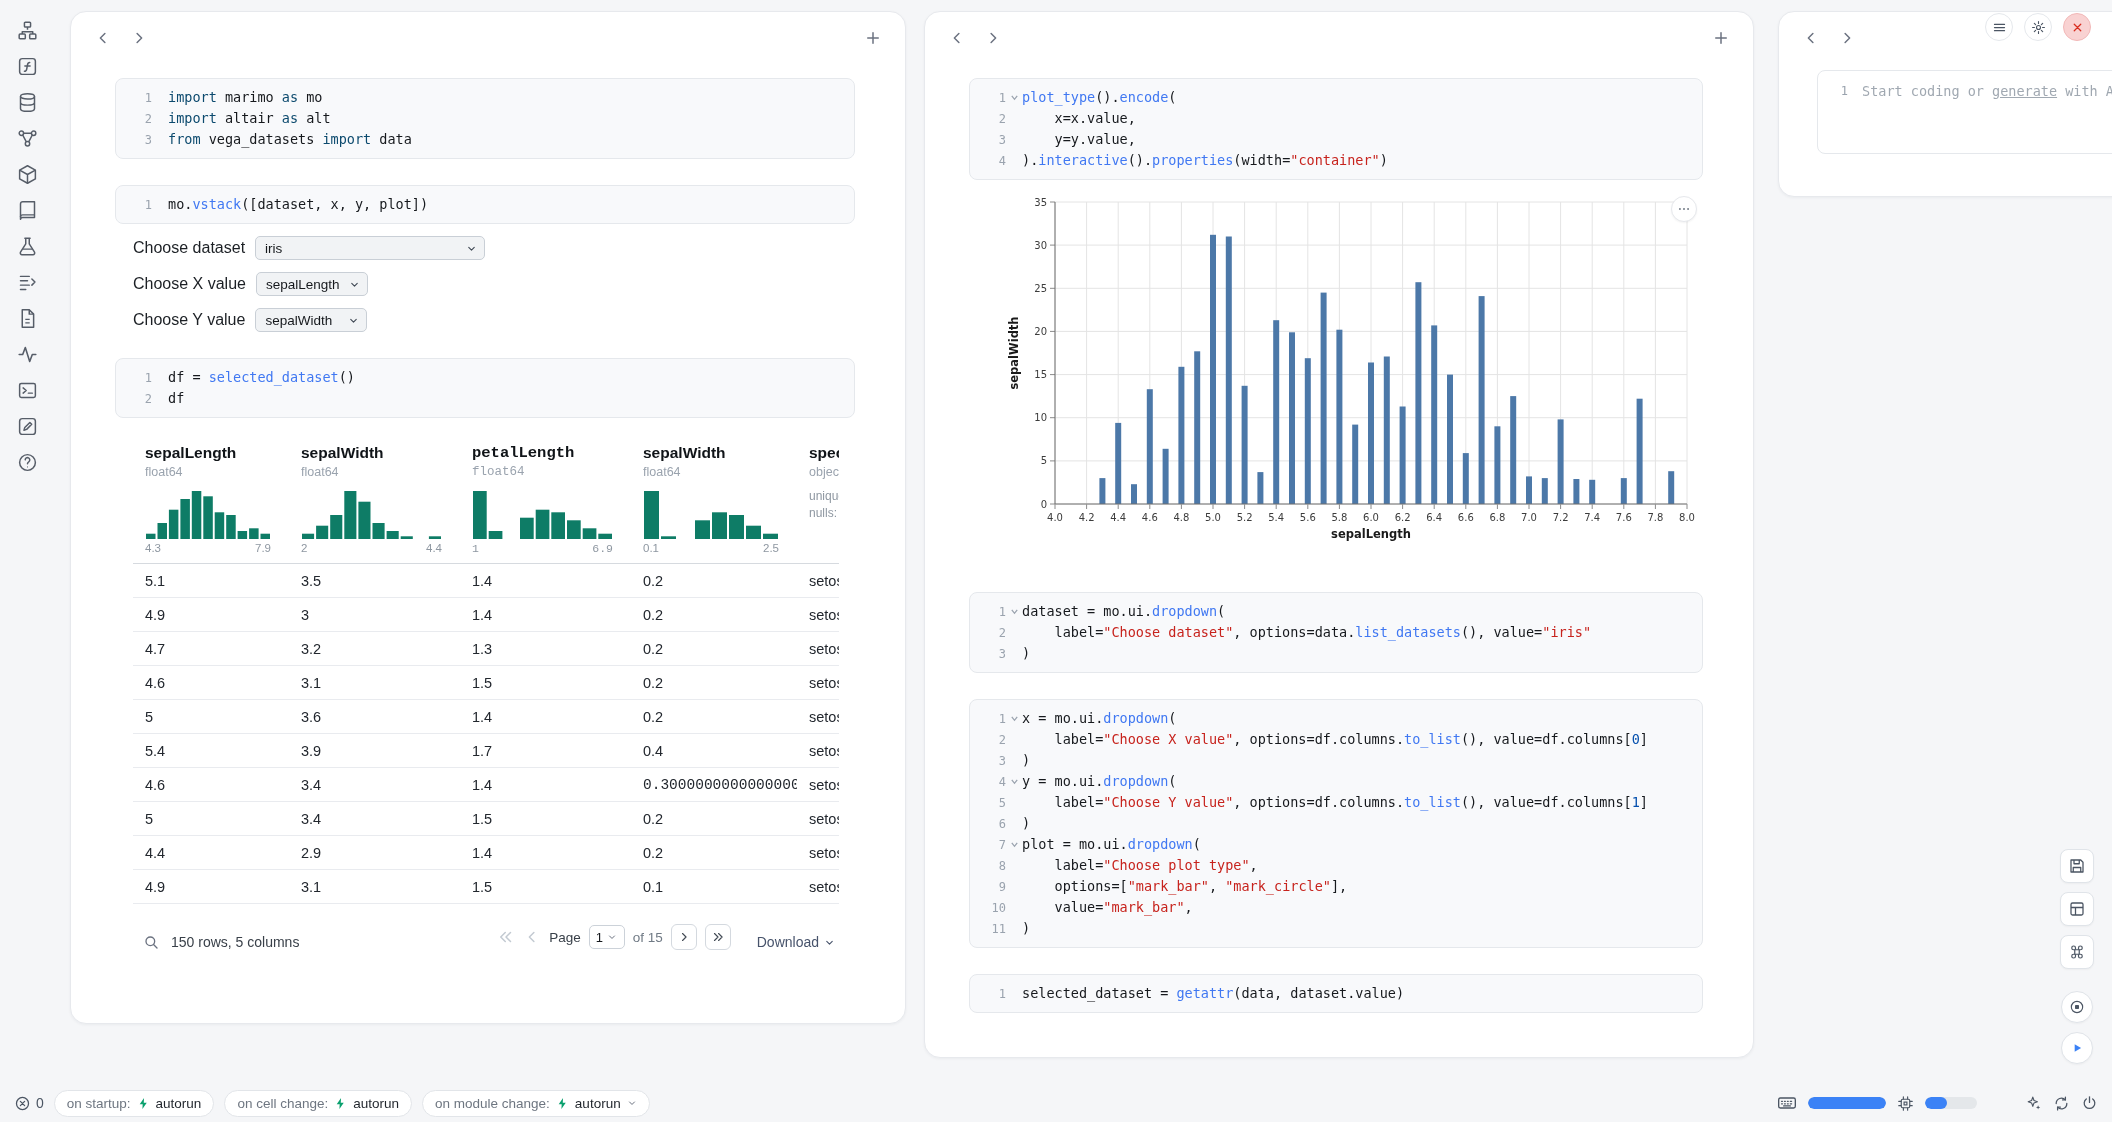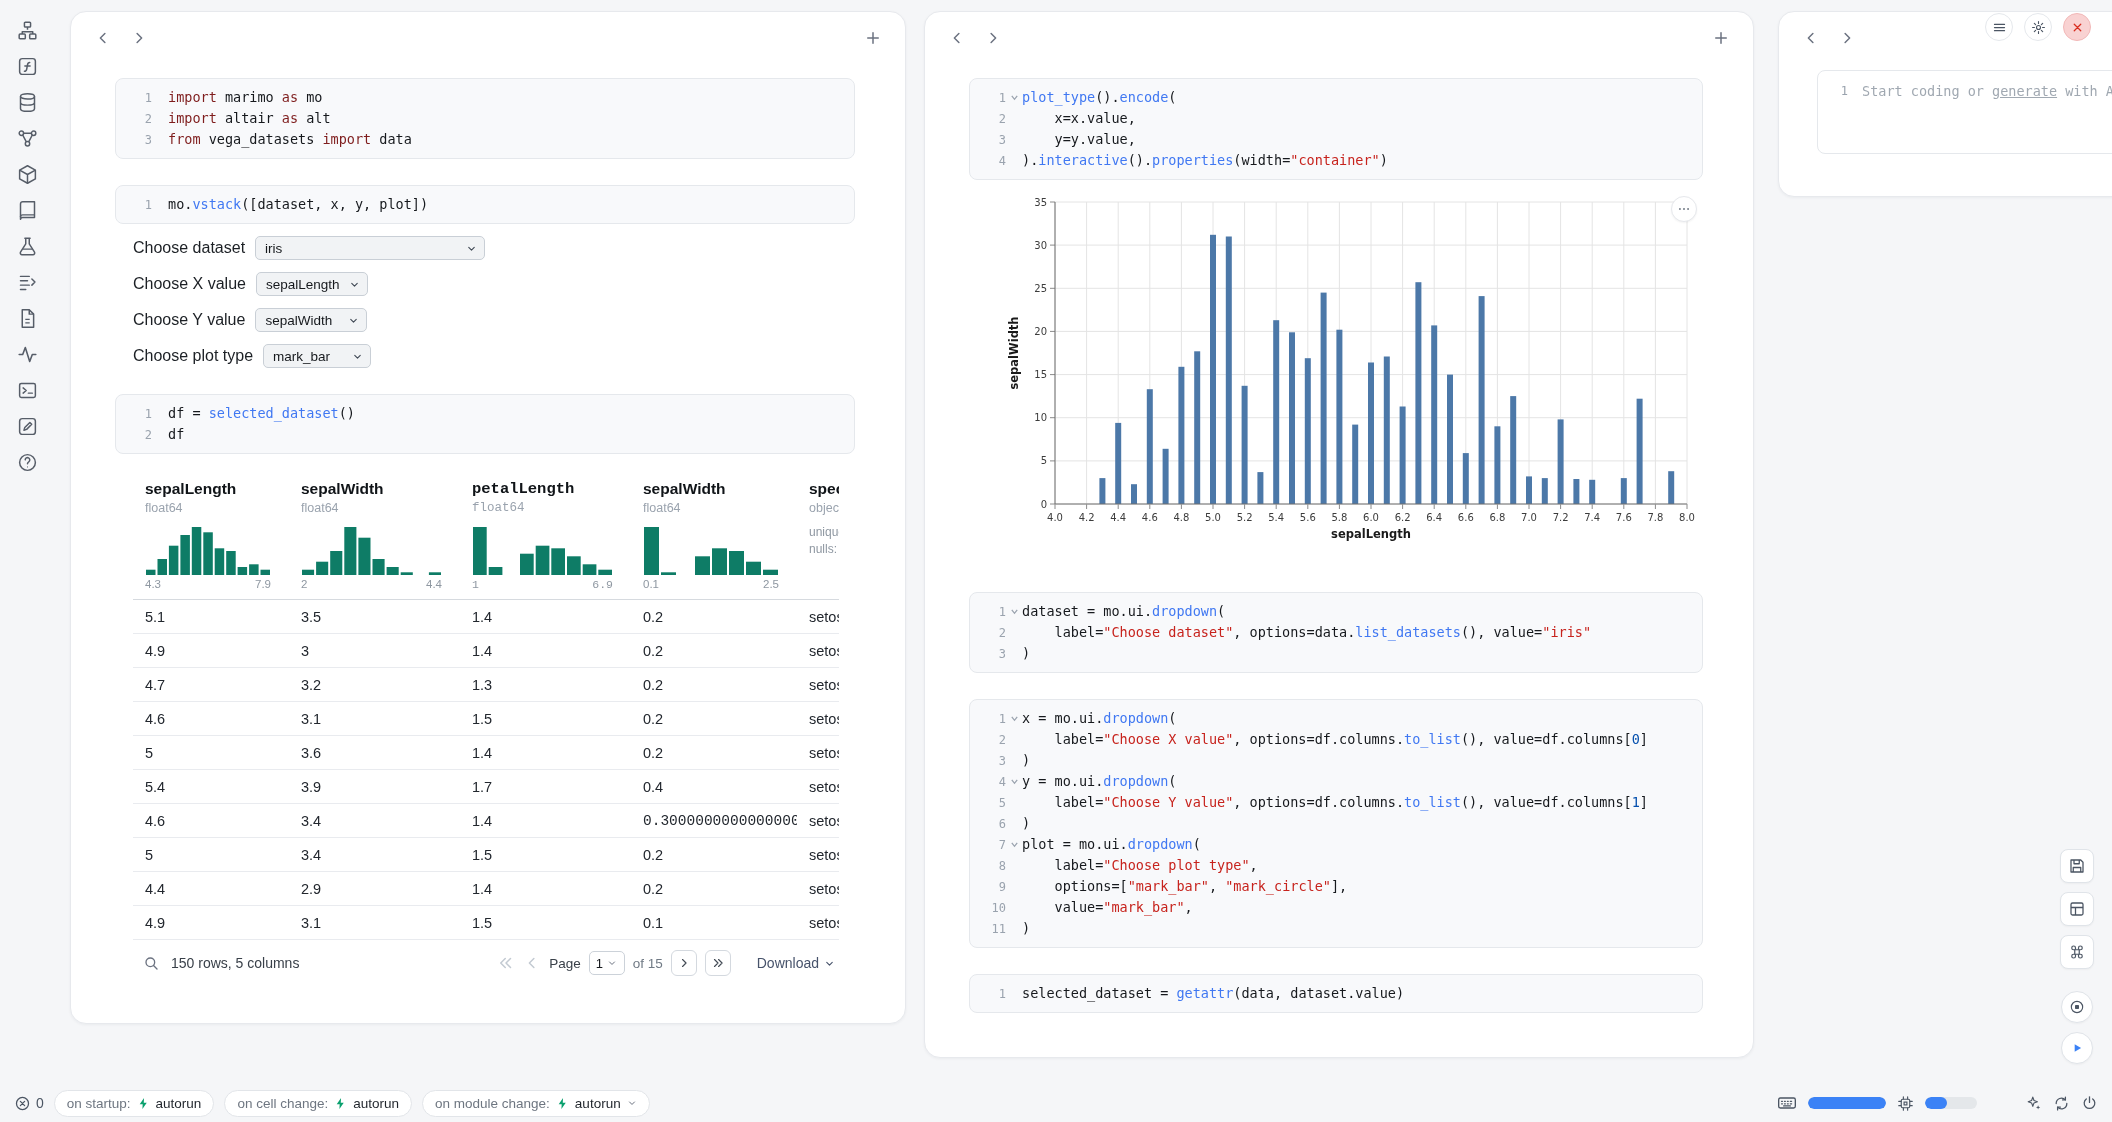--- a/index.html
+++ b/index.html
@@ -25,40 +25,40 @@
 .ibtn.right{margin-left:auto}
 .pbody{padding:0 50px 0 44px}
 
 .codebox{background:#f8f9fb;border:1px solid #e5e8ec;border-radius:8px;padding:8px 10px;font-family:"DejaVu Sans Mono",monospace;font-size:13.5px}
 .mt14{margin-top:14px}.mt24{margin-top:24px}.mt26{margin-top:26px}
 .cl{display:flex;line-height:20px}
 .ln{flex:none;width:26px;text-align:right;color:#9aa3ae;font-size:12px;padding-top:1px}
 .fold{flex:none;width:16px;display:flex;align-items:center;justify-content:center;color:#9aa3ae}
 .fold svg{width:9px;height:9px}
 .cd{white-space:pre}
-.tk-kw{color:#7f1d1d}.tk-str{color:#c7231d}.tk-fn{color:#4078f2}.tk-num{color:#0550ae}.tk-op,.tk-pl{color:#16191d}
+.tk-kw{color:#0c4a6e}.tk-str{color:#c7231d}.tk-fn{color:#4078f2}.tk-num{color:#0550ae}.tk-op,.tk-pl{color:#16191d}
 
 .form{margin:12px 0 0 18px;display:flex;flex-direction:column;gap:12px}
 .frow{display:flex;align-items:center;gap:10px;height:24px}
 .flabel{font-size:16px;color:#1c2025}
 .fselect{height:24px;background:#f1f3f5;border:1px solid #c9cfd6;border-radius:5px;display:flex;align-items:center;justify-content:space-between;padding:0 7px 0 9px;font-size:13.5px;color:#16191d;cursor:pointer}
 .scar{color:#3f4854}
 
 .dtable{margin:16px 0 0 18px;width:706px;overflow:hidden}
 .thead{display:flex;border-bottom:1px solid #d6dadf;padding:10px 0 8px}
 .hcol{flex:none;padding-left:12px;overflow:hidden}
 .hname{font-size:15.5px;font-weight:600;color:#101418;white-space:nowrap}
 .hdtype{font-size:12.5px;color:#9aa3ae;margin-top:3px}
 .hcol svg{margin-top:10px;display:block}
 .hrange{display:flex;justify-content:space-between;font-size:11.5px;color:#8e97a1;margin-top:3px}
 .hinfo{font-size:12px;color:#8e97a1;margin-top:10px;white-space:nowrap}
 .hinfo+.hinfo{margin-top:3px}
 .trow{display:flex;align-items:center;height:34px;border-bottom:1px solid #e9ebef}
 .tcell{flex:none;padding-left:12px;font-size:14.5px;color:#22272e;white-space:nowrap;overflow:hidden}
-.tfoot{height:46px;display:flex;align-items:center;gap:12px;padding:0 4px 0 10px}
+.tfoot{height:46px;display:flex;align-items:flex-end;gap:12px;padding:0 4px 0 10px}
 .tsummary{font-size:14px;color:#394049}
 .pager{margin-left:auto;display:flex;align-items:center;gap:8px}
 .pgdis{color:#c3cad2;cursor:pointer}
 .plabel{font-size:13.5px;color:#394049}
 .pselect{height:24px;min-width:36px;border:1px solid #ccd2d9;border-radius:5px;background:#fff;display:flex;align-items:center;gap:4px;padding:0 6px;font-size:13px;cursor:pointer}
 .ptotal{font-size:13.5px;color:#707a85}
 .pbtn{width:26px;height:26px;border:1px solid #d4d9df;border-radius:6px;background:#fff;color:#434b55;display:flex;align-items:center;justify-content:center;cursor:pointer}
 .download{display:flex;align-items:center;gap:5px;font-size:14px;color:#47536b;margin-left:14px;cursor:pointer}
 
 .chartwrap{position:relative;margin:14px 0 0 36px;width:700px}
@@ -253,31 +253,20 @@
                 <svg viewBox="0 0 24 24" fill="none" stroke="currentColor" stroke-width="2.4" stroke-linecap="round" stroke-linejoin="round">
                   <path d="M6 9.5l6 6 6-6"></path>
                 </svg>
               </span>
             </div>
           </div>
           <div class="frow">
             <span class="flabel">Choose Y value</span>
             <div class="fselect" style="width: 112px;">
               <span>sepalWidth</span>
-              <span class="ic i11 scar">
-                <svg viewBox="0 0 24 24" fill="none" stroke="currentColor" stroke-width="2.4" stroke-linecap="round" stroke-linejoin="round">
-                  <path d="M6 9.5l6 6 6-6"></path>
-                </svg>
-              </span>
-            </div>
-          </div>
-          <div class="frow">
-            <span class="flabel">Choose plot type</span>
-            <div class="fselect" style="width: 108px;">
-              <span>mark_bar</span>
               <span class="ic i11 scar">
                 <svg viewBox="0 0 24 24" fill="none" stroke="currentColor" stroke-width="2.4" stroke-linecap="round" stroke-linejoin="round">
                   <path d="M6 9.5l6 6 6-6"></path>
                 </svg>
               </span>
             </div>
           </div>
         </div>
       <div class="codebox mt26">
           <div class="cl">

